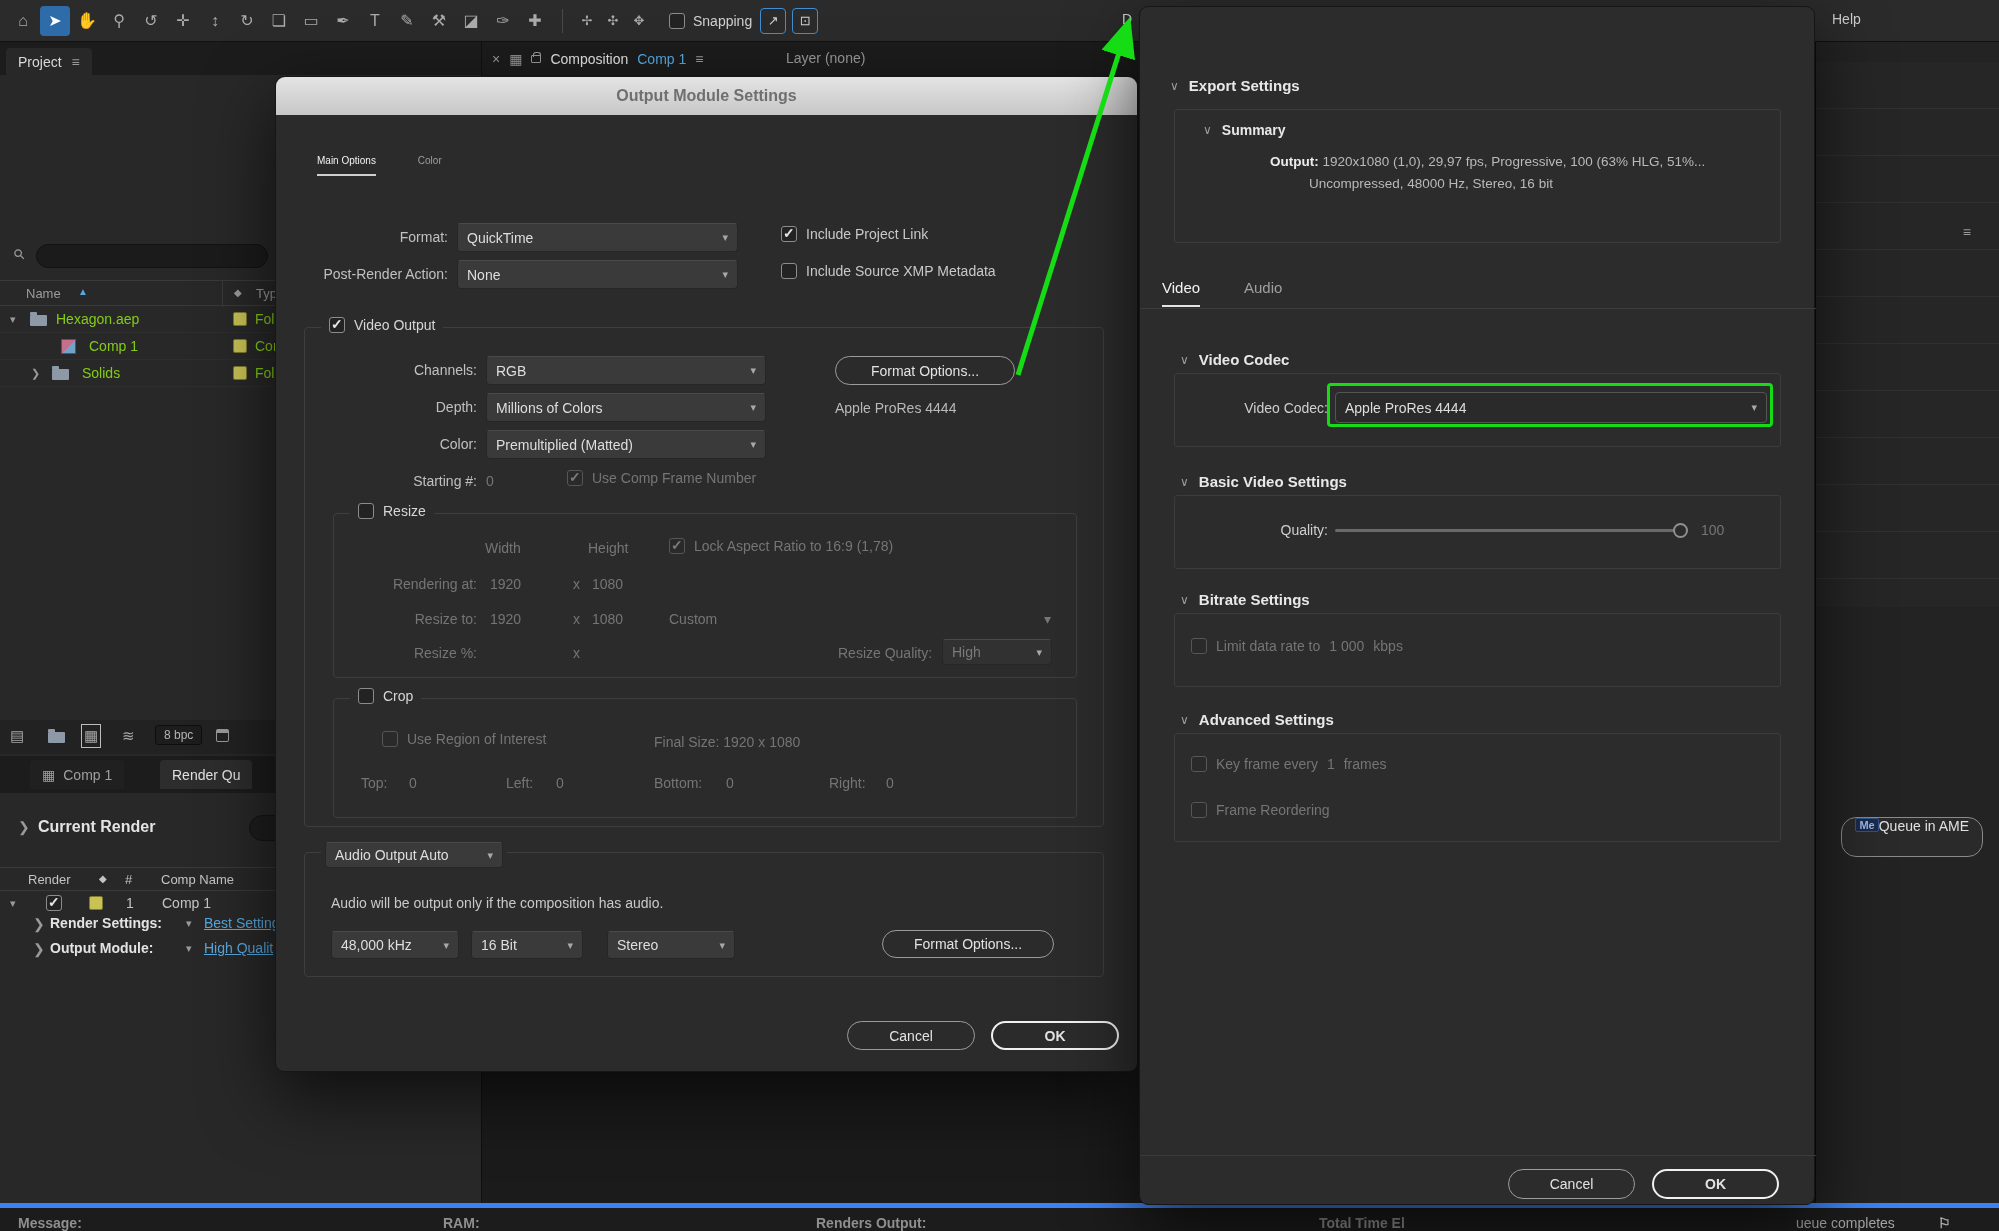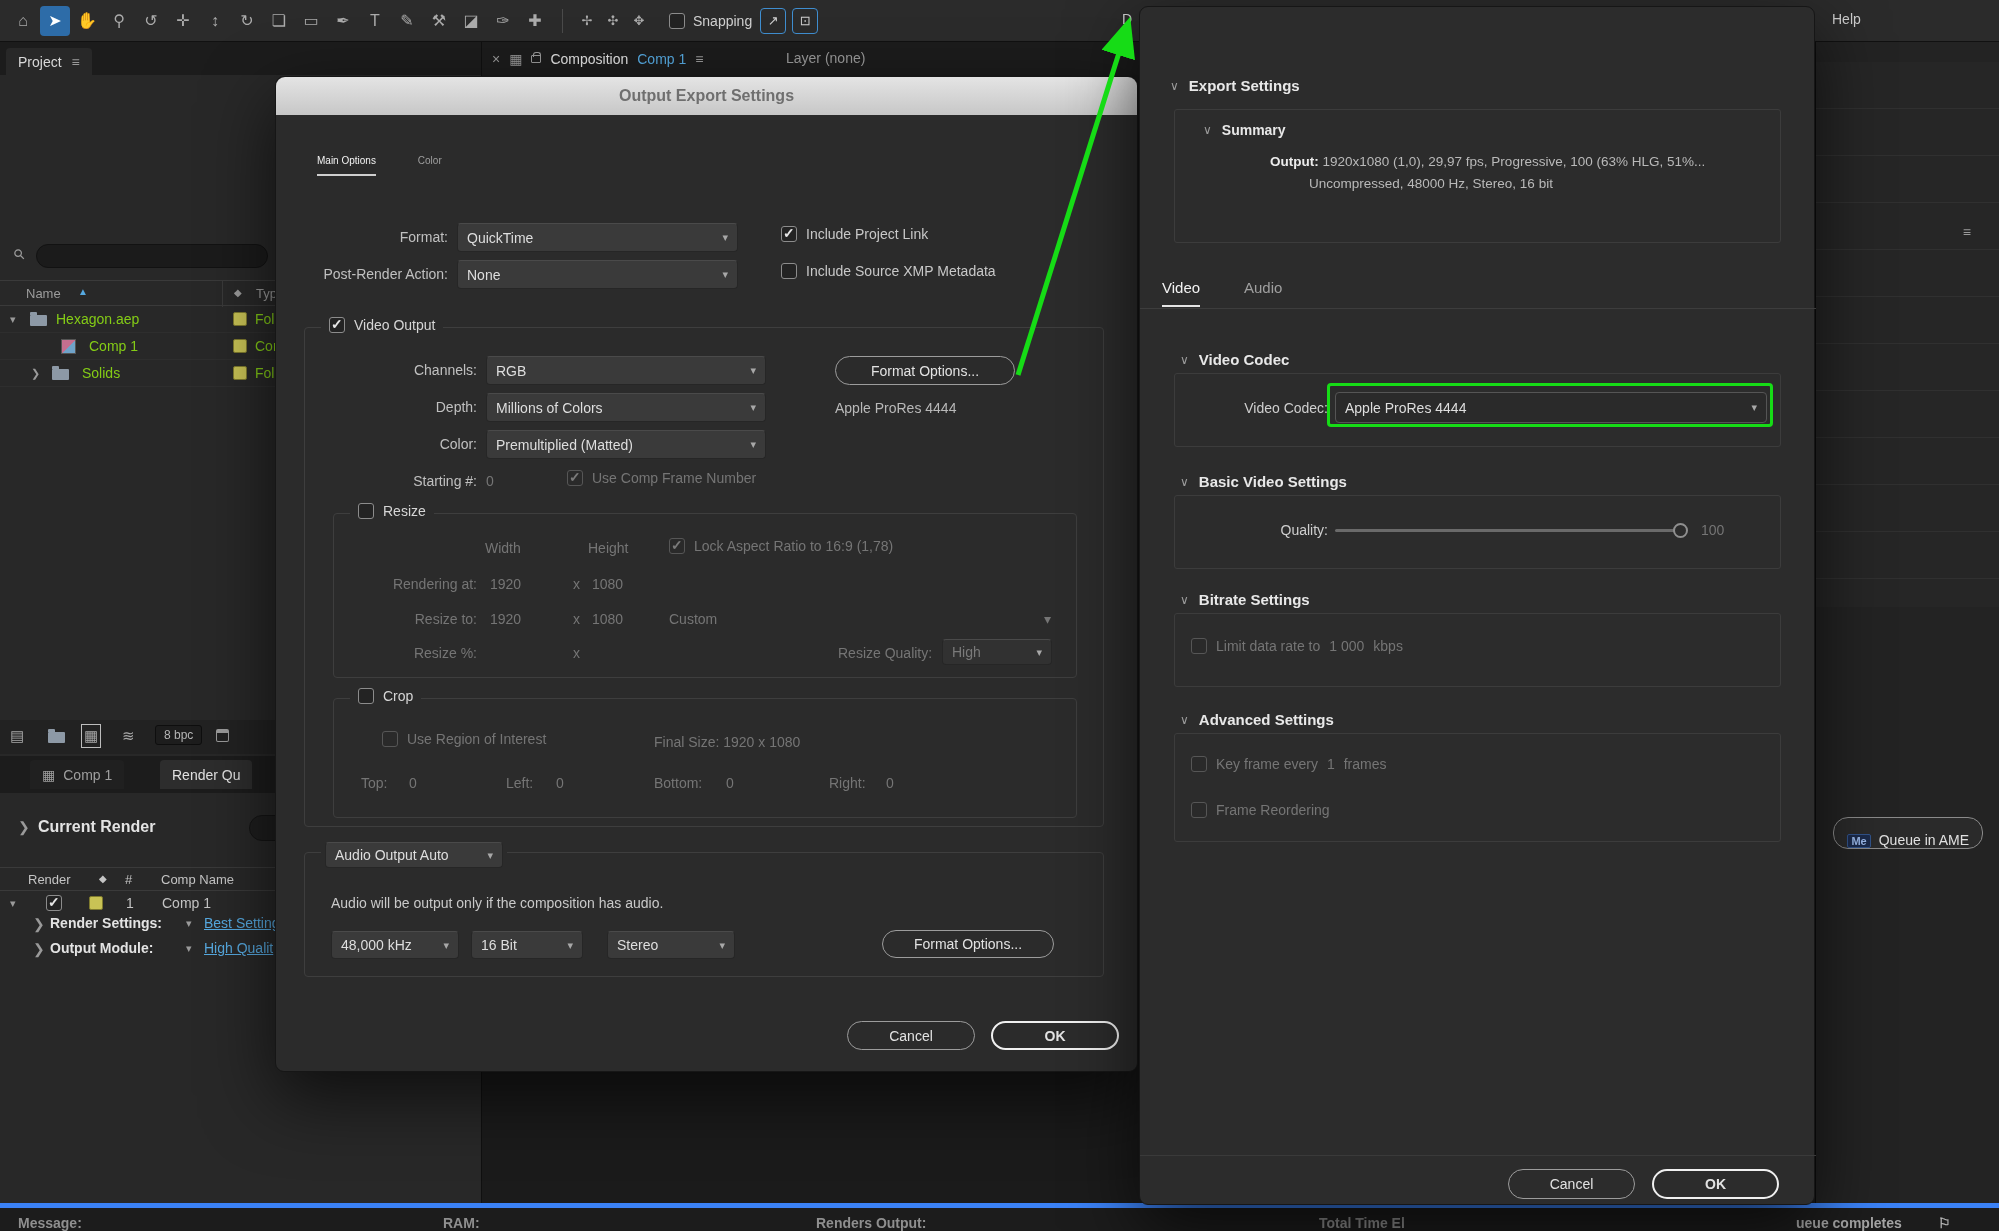--- a/index.html
+++ b/index.html
@@ -76,21 +76,21 @@
 .trash{position:absolute;top:9px;width:13px;height:13px;border:1px solid #9a9a9a;border-top:4px solid #9a9a9a;border-radius:2px}
 .btab{position:absolute;top:4px;height:29px;display:inline-flex;align-items:center;gap:8px;padding:0 12px;color:#9f9f9f;background:#202020;border-radius:4px 4px 0 0}
 .btab.active{background:#2d2d2d;color:#e0e0e0}
 .boldlbl{font-weight:bold;color:#e3e3e3}
 .link{color:#56a9e0}
 .progresspill{position:absolute;background:#1e1e1e;border:1px solid #141414;border-radius:13px;height:26px}
 .rqline{position:absolute;left:0;width:482px;color:#c4c4c4}
 
 .rpanel{background:#232323;border-left:1px solid #0d0d0d}
 .rrows{position:absolute;left:0;top:20px;width:184px;height:545px;background:repeating-linear-gradient(#262626 0 46px,#303030 46px 47px)}
-.ame{position:absolute;height:32px;border-radius:15px;border:1px solid #8a8a8a;background:#2a2a2a;display:flex;align-items:flex-end;gap:8px;padding:0 13px;color:#e0e0e0;font-size:14px}
+.ame{position:absolute;height:40px;border-radius:15px;border:1px solid #8a8a8a;background:#2a2a2a;display:flex;align-items:flex-start;gap:0;padding:0 13px;color:#e0e0e0;font-size:14px}
 .amebadge{background:#1b2a4a;color:#9ab8e8;border:1px solid #31538a;font-size:11px;padding:0 3px;border-radius:2px;font-weight:bold}
 .statusbar{background:#1c1c1c;border-top:5px solid #3b82f6}
 .slbl{position:absolute;top:7px;font-weight:bold;color:#8f8f8f;font-size:14px}
 .compstrip{background:#1c1c1c;display:flex;align-items:center;gap:9px;padding:0 10px;color:#cfcfcf}
 .lockic{width:10px;height:8px;border:1px solid #9a9a9a;border-radius:1px;position:relative;display:inline-block}
 .lockic::before{content:"";position:absolute;left:1px;top:-4px;width:6px;height:4px;border:1px solid #9a9a9a;border-bottom:none;border-radius:3px 3px 0 0}
 .white{color:#e2e2e2}
 .gray9{color:#9a9a9a}
 </style>
 </head>
@@ -249,27 +249,27 @@
     <span class="amebadge">Me</span>
     <span>Queue in AME</span>
   </button>
 </div>
 
 <div class="a statusbar" style="left:0;top:1203px;width:1999px;height:28px">
   <span class="slbl" style="left:18px">Message:</span>
   <span class="slbl" style="left:443px">RAM:</span>
   <span class="slbl" style="left:816px">Renders Output:</span>
   <span class="slbl" style="left:1319px">Total Time El</span>
-  <span class="slbl" style="left:1796px;font-weight:bold;color:#a5a5a5">ueue completes</span>
+  <span class="slbl" style="left:1796px;font-weight:normal;color:#a5a5a5">ueue completes</span>
   <span class="slbl" style="left:1938px;color:#b5b5b5">⚐</span>
 </div>
 
 <div class="a dlg" style="left:275px;top:76px;width:863px;height:996px;z-index:10">
   <div class="dlg-title">
-    <span>Output Export Settings</span>
+    <span>Output Module Settings</span>
   </div>
 
   <div class="a" style="left:41px;top:74px">
     <span class="dtab active">Main Options</span>
     <span class="dtab">Color</span>
   </div>
 
   <span class="rl" style="top:152px">Format:</span>
   <span class="dd a" style="left:181px;top:146px;width:281px">
     <span>QuickTime</span>

